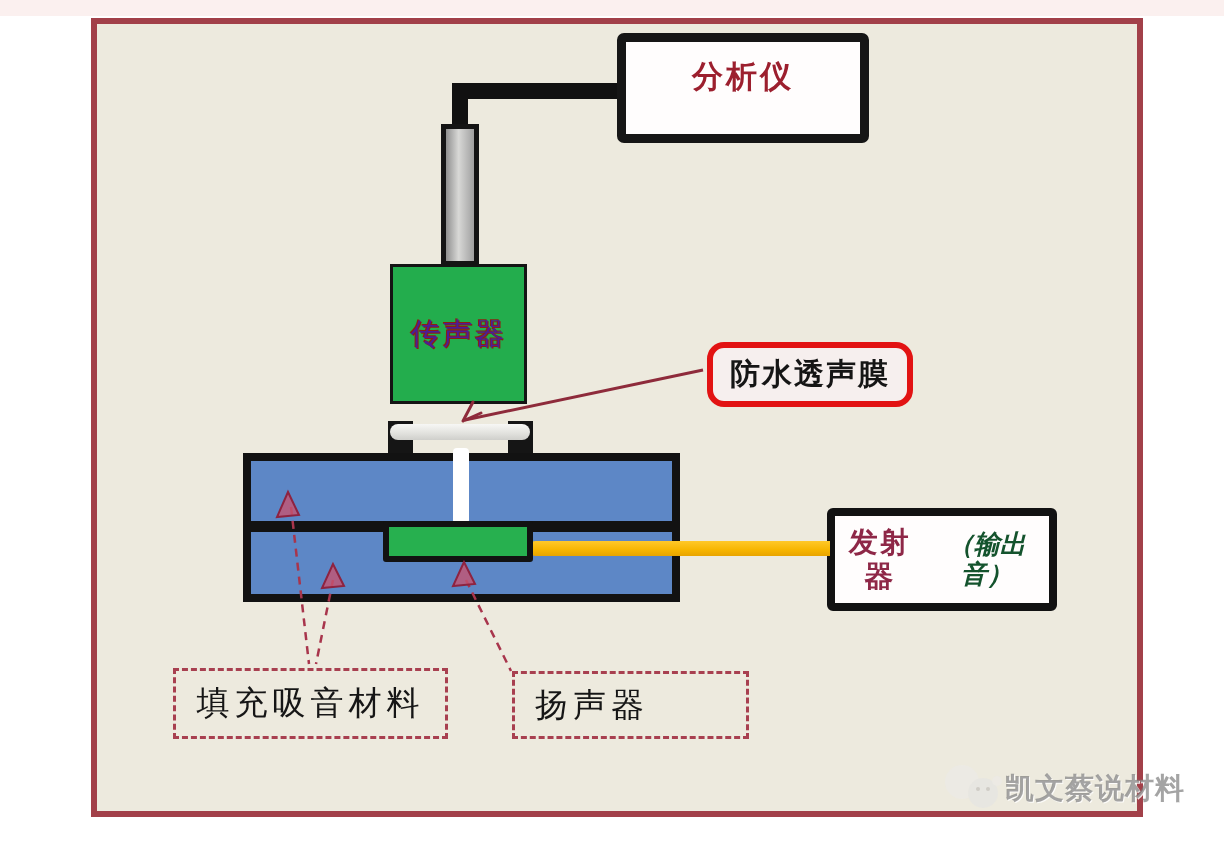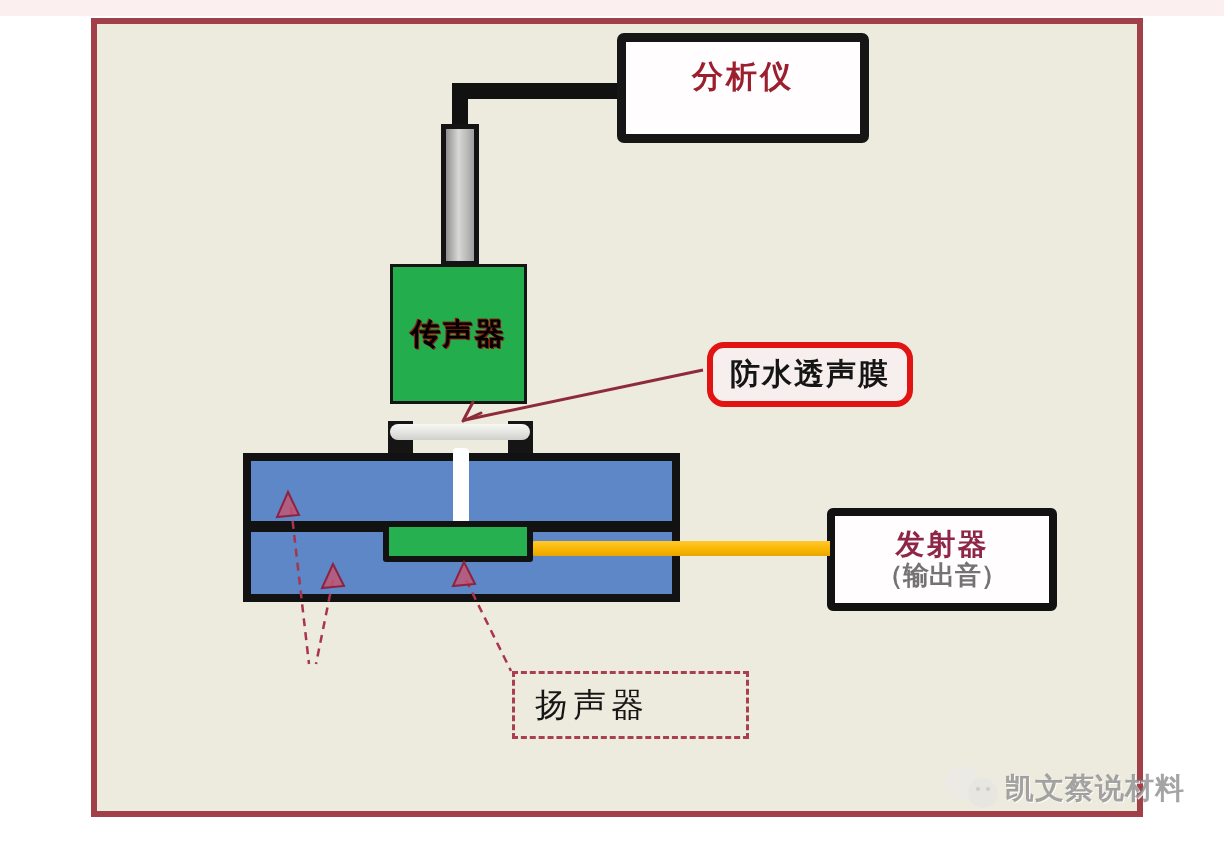--- a/index.html
+++ b/index.html
@@ -23,21 +23,21 @@
   .cable-h{left:455px;top:83px;width:170px;height:16px;background:#111;}
   .cable-v{left:452px;top:83px;width:16px;height:48px;background:#111;}
 
   
   .rod{left:441px;top:124px;width:28px;height:132px;border:5px solid #141414;
        background:linear-gradient(90deg,#8f8f8f 0%,#d8d8d6 45%,#a0a0a0 100%);}
 
   
   .mic{left:390px;top:264px;width:131px;height:134px;border:3px solid #141414;background:#23ad4d;
        display:flex;align-items:center;justify-content:center;}
-  .mic span{font-size:30px;font-weight:bold;color:#000000;letter-spacing:2px;
+  .mic span{font-size:30px;font-weight:normal;color:#4c1d95;letter-spacing:2px;
             text-shadow:1px 1px 0 #8d1f10,-1px -1px 0 #8d1f10;}
 
   
   .clamp{top:421px;width:25px;height:36px;background:#151515;}
   .clamp.left{left:388px;} .clamp.right{left:508px;}
   .membrane{left:390px;top:424px;width:140px;height:16px;border-radius:8px;
             background:linear-gradient(180deg,#f7f7f5 0%,#e3e3df 55%,#cfcfcb 100%);z-index:4;}
 
   
   .coupler{left:243px;top:453px;width:421px;height:133px;border:8px solid #121212;background:#5d87c6;}
@@ -48,23 +48,23 @@
   .speaker{left:383px;top:521px;width:138px;height:29px;border:6px solid #121212;
            background:#27b04f;border-radius:3px;z-index:5;}
 
   
   .ycable{left:528px;top:541px;width:302px;height:15px;border-radius:8px 0 0 8px;
           background:linear-gradient(180deg,#ffc82a 0%,#f7b500 60%,#e8a400 100%);z-index:4;}
 
   
   .transmitter{left:827px;top:508px;width:214px;height:87px;background:#fffdfd;
                border:8px solid #121212;border-radius:6px;
-               display:flex;flex-direction:column;align-items:center;justify-content:center;line-height:1.15;}
+               display:flex;flex-direction:row;align-items:center;justify-content:center;line-height:1.15;}
   .transmitter .l1{font-size:29px;font-weight:bold;color:#8e2747;letter-spacing:2px;}
-  .transmitter .l2{font-size:26px;font-weight:bold;color:#737373;}
+  .transmitter .l2{font-size:26px;font-weight:bold;color:#14532d;font-style:italic;}
 
   
   .memlabel{left:707px;top:342px;width:194px;height:53px;border:6px solid #e21313;border-radius:17px;
             background:#f6efee;display:flex;align-items:center;justify-content:center;}
   .memlabel span{font-size:30px;font-weight:bold;color:#151515;letter-spacing:2px;}
 
   
   .dashedbox{border:3px dashed #a84050;background:transparent;display:flex;align-items:center;}
   .absorber{left:173px;top:668px;width:269px;height:65px;justify-content:center;}
   .absorber span{font-size:33px;color:#161616;letter-spacing:5px;font-family:"Liberation Serif",serif;}
@@ -110,20 +110,23 @@
 
   <div class="abs transmitter">
     <div class="l1">发射器</div>
     <div class="l2">（输出音）</div>
   </div>
 
   <div class="abs memlabel">
     <span>防水透声膜</span>
   </div>
 
+  <div class="abs dashedbox absorber">
+    <span>填充吸音材料</span>
+  </div>
   <div class="abs dashedbox spklabel">
     <span>扬声器</span>
   </div>
 
   <svg class="overlay" viewBox="0 0 1224 842">
 
     <path d="M703 370 L465 420" stroke="#8e2b3b" stroke-width="3" fill="none"></path>
     <path d="M463 421 L481 413 M463 421 L473 402" stroke="#8e2b3b" stroke-width="3" fill="none" stroke-linecap="round"></path>
 
     <path d="M291 507 L309 664" stroke="#a8354c" stroke-width="2.5" stroke-dasharray="8 6" fill="none"></path>

